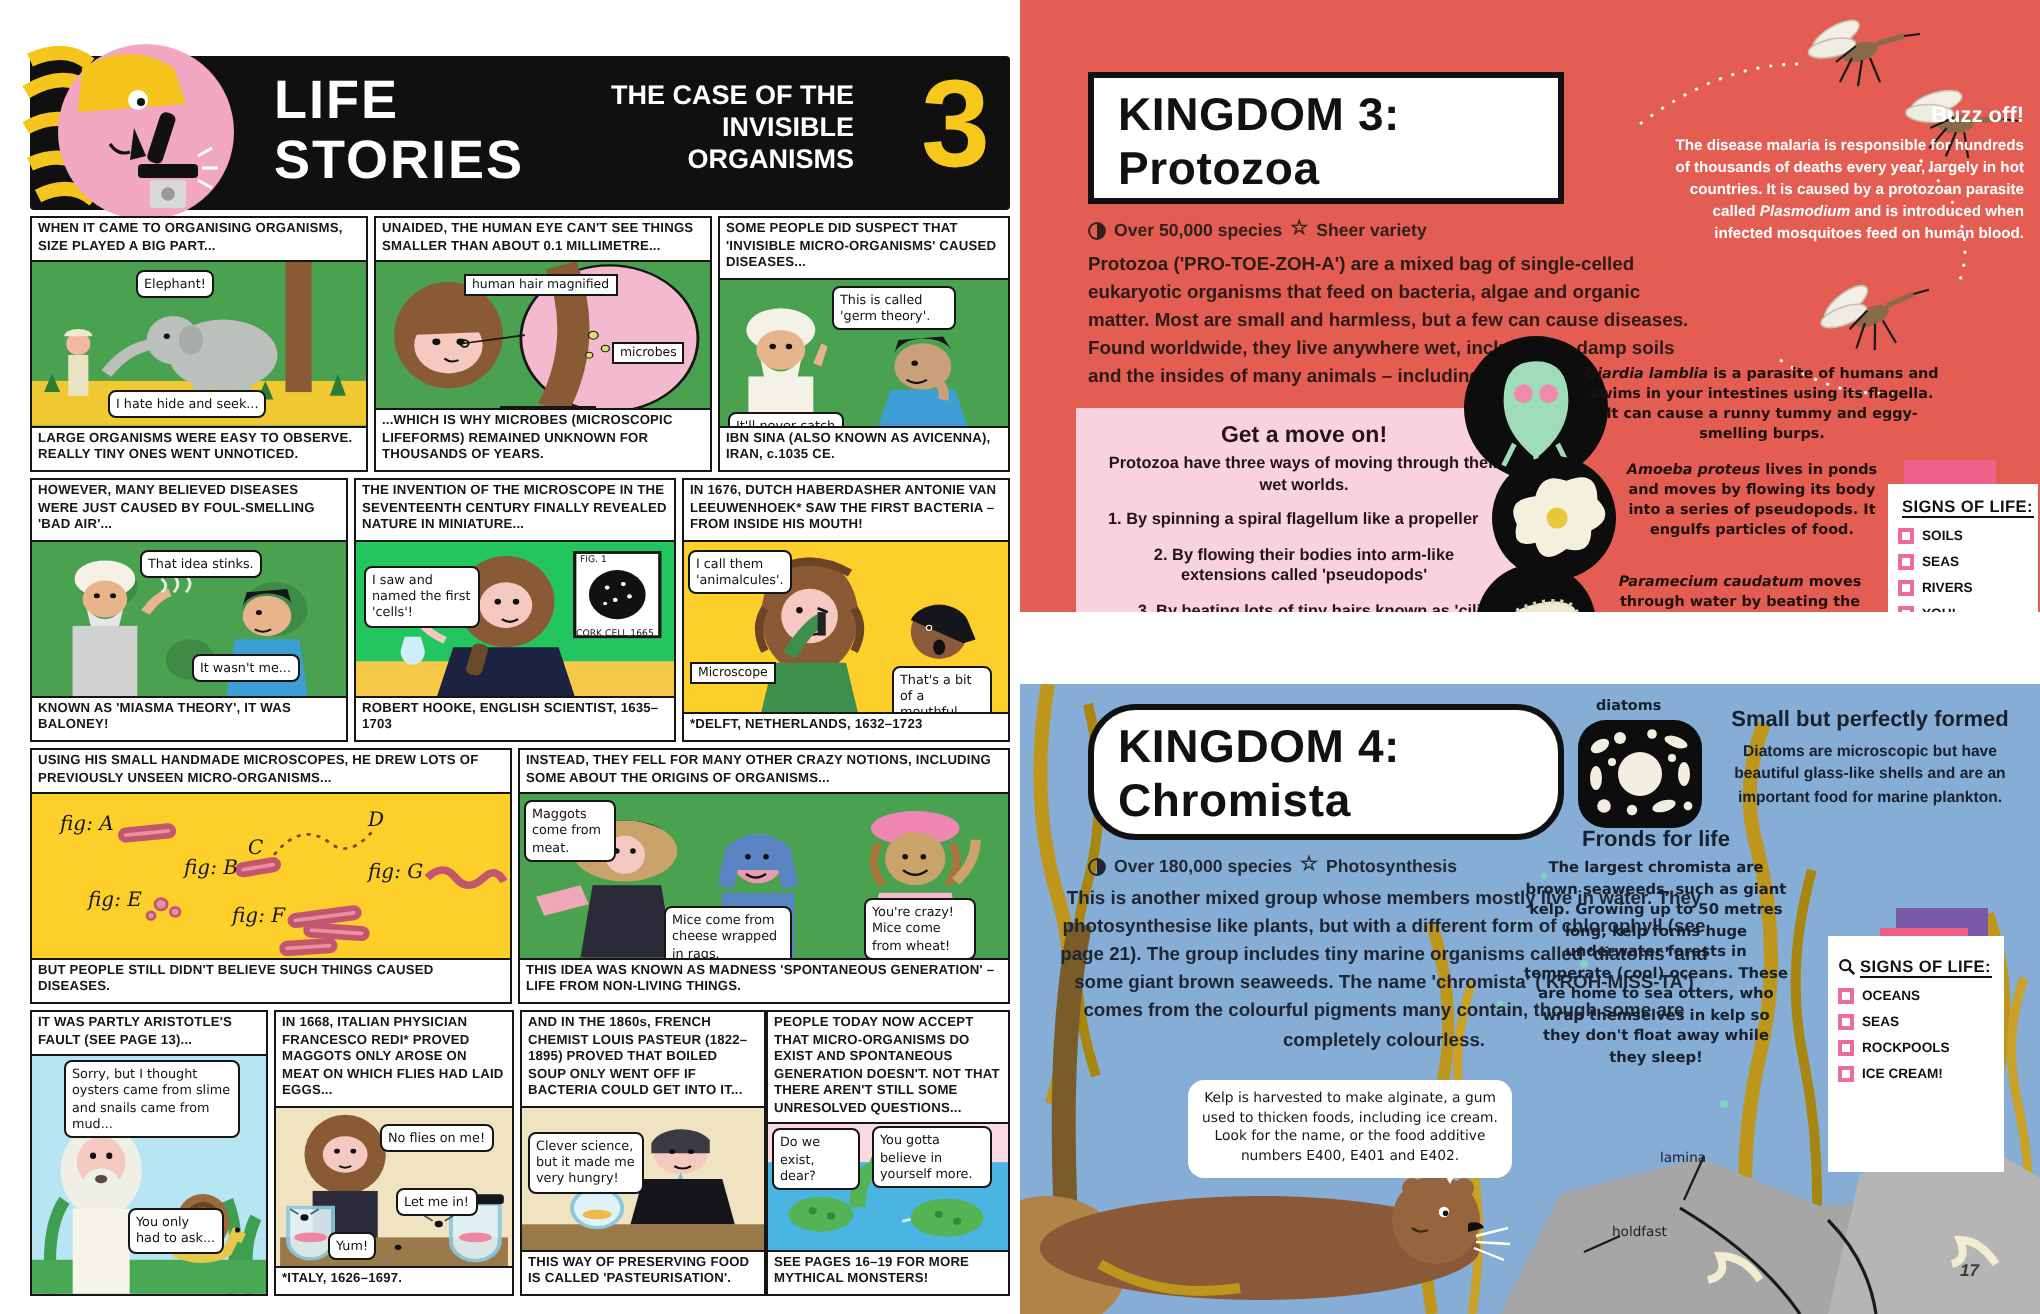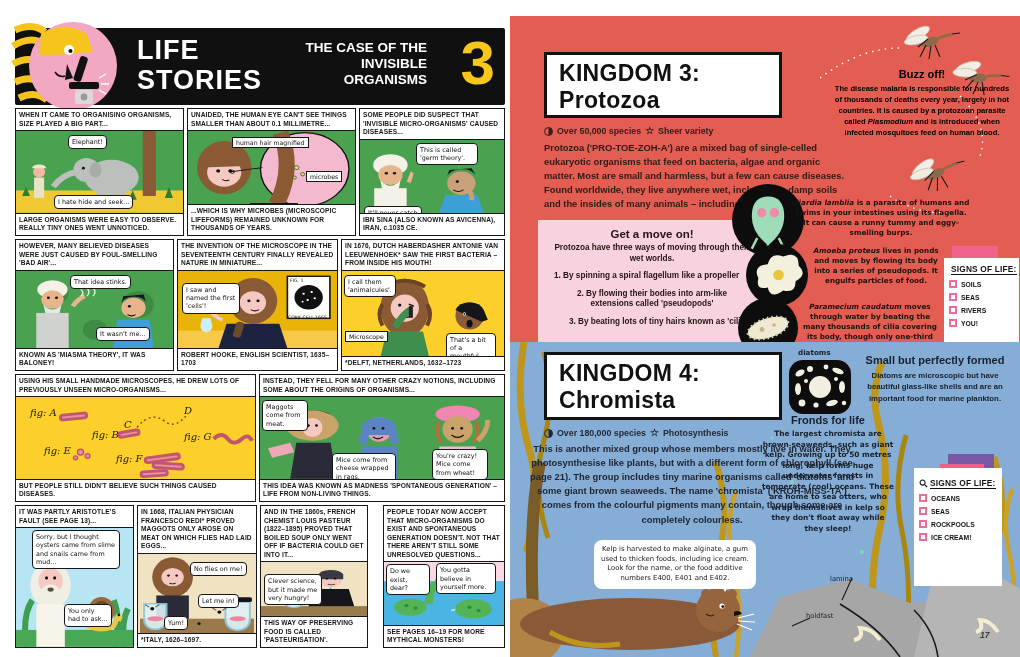--- a/index.html
+++ b/index.html
@@ -30,47 +30,47 @@
   .p1 {left:15px; top:108px; width:169px; height:128px;}
   .p2 {left:187px; top:108px; width:169px; height:128px;}
   .p3 {left:359px; top:108px; width:146px; height:128px;}
   .p4 {left:15px; top:239px; width:159px; height:132px;}
   .p5 {left:177px; top:239px; width:161px; height:132px;}
   .p6 {left:341px; top:239px; width:164px; height:132px;}
   .p7 {left:15px; top:374px; width:241px; height:128px;}
   .p8 {left:259px; top:374px; width:246px; height:128px;}
   .p9 {left:15px; top:505px; width:119px; height:143px;}
   .p10 {left:137px; top:505px; width:120px; height:143px;}
-  .p11 {left:260px; top:505px; width:108px; height:143px;}
+  .p11 {left:260px; top:505px; width:123px; height:143px;}
   .p12 {left:383px; top:505px; width:122px; height:143px;}
 
   .bg-green { background:#4aa14f; }
-  .bg-pink { background:#eab308; }
+  .bg-pink { background:#22c55e; }
   .bg-yellow { background:#fccf2b; }
   .bg-ltblue { background:#b7e5f3; }
   .bg-beige { background:#efe3c2; }
 
   
-  .sec-red { position:absolute; left:0; top:16px; width:510px; height:342px; background:#e35d52; overflow:hidden; }
+  .sec-red { position:absolute; left:0; top:0; width:510px; height:306px; background:#e35d52; overflow:hidden; }
   .sec-blue { position:absolute; left:0; top:342px; width:510px; height:315px; background:#86add6; overflow:hidden; }
 
   .kbox { position:absolute; background:#fff; border:3px solid #111; padding:5px 12px; }
   .kbox .kl { font-size:23px; font-weight:800; color:#111; line-height:1.18; letter-spacing:.3px; }
   .k3 { left:34px; top:36px; width:238px; height:66px; }
-  .k4 { left:34px; top:10px; width:238px; height:68px; }
+  .k4 { left:34px; top:10px; width:238px; height:68px;border-radius:24px; }
 
   .stats { position:absolute; display:flex; align-items:center; gap:4px; font-size:8.8px; font-weight:700; color:#33201d; }
   .st-red { left:34px; top:110px; }
   .st-blue { left:34px; top:86px; color:#1f2733; }
   .staricon { font-size:10px; line-height:1; }
 
   .intro-red { position:absolute; left:34px; top:125px; width:302px; font-size:9.4px; font-weight:700; line-height:1.5; color:#2e1b18; }
   .intro-blue { position:absolute; left:14px; top:100px; width:336px; font-size:9.4px; font-weight:700; line-height:1.5; color:#1e2430; text-align:center; }
 
-  .buzz { position:absolute; left:322px; top:52px; width:180px; text-align:center; color:#000000; }
+  .buzz { position:absolute; left:322px; top:52px; width:180px; text-align:right; color:#ffffff; }
   .buzz h3 { font-size:11px; font-weight:800; margin-bottom:3px; }
   .buzz p { font-size:7.6px; font-weight:600; line-height:1.45; }
 
   .move { position:absolute; left:28px; top:204px; width:228px; height:136px; background:#f8d2de; padding:8px 10px 0; }
   .move .cut { position:absolute; top:0; right:0; width:0; height:0; border-left:24px solid transparent; border-top:24px solid #e35d52; }
   .move h3 { text-align:center; font-size:11.5px; font-weight:800; color:#241414; }
   .move .mi { text-align:center; font-size:8.2px; font-weight:700; color:#241414; line-height:1.35; margin-top:2px; }
   .move .mv { font-size:8.2px; font-weight:700; color:#241414; line-height:1.3; margin-top:7px; }
   .mv1 { text-align:left; padding-left:6px; }
   .mv2 { text-align:center; padding:0 14px; }

